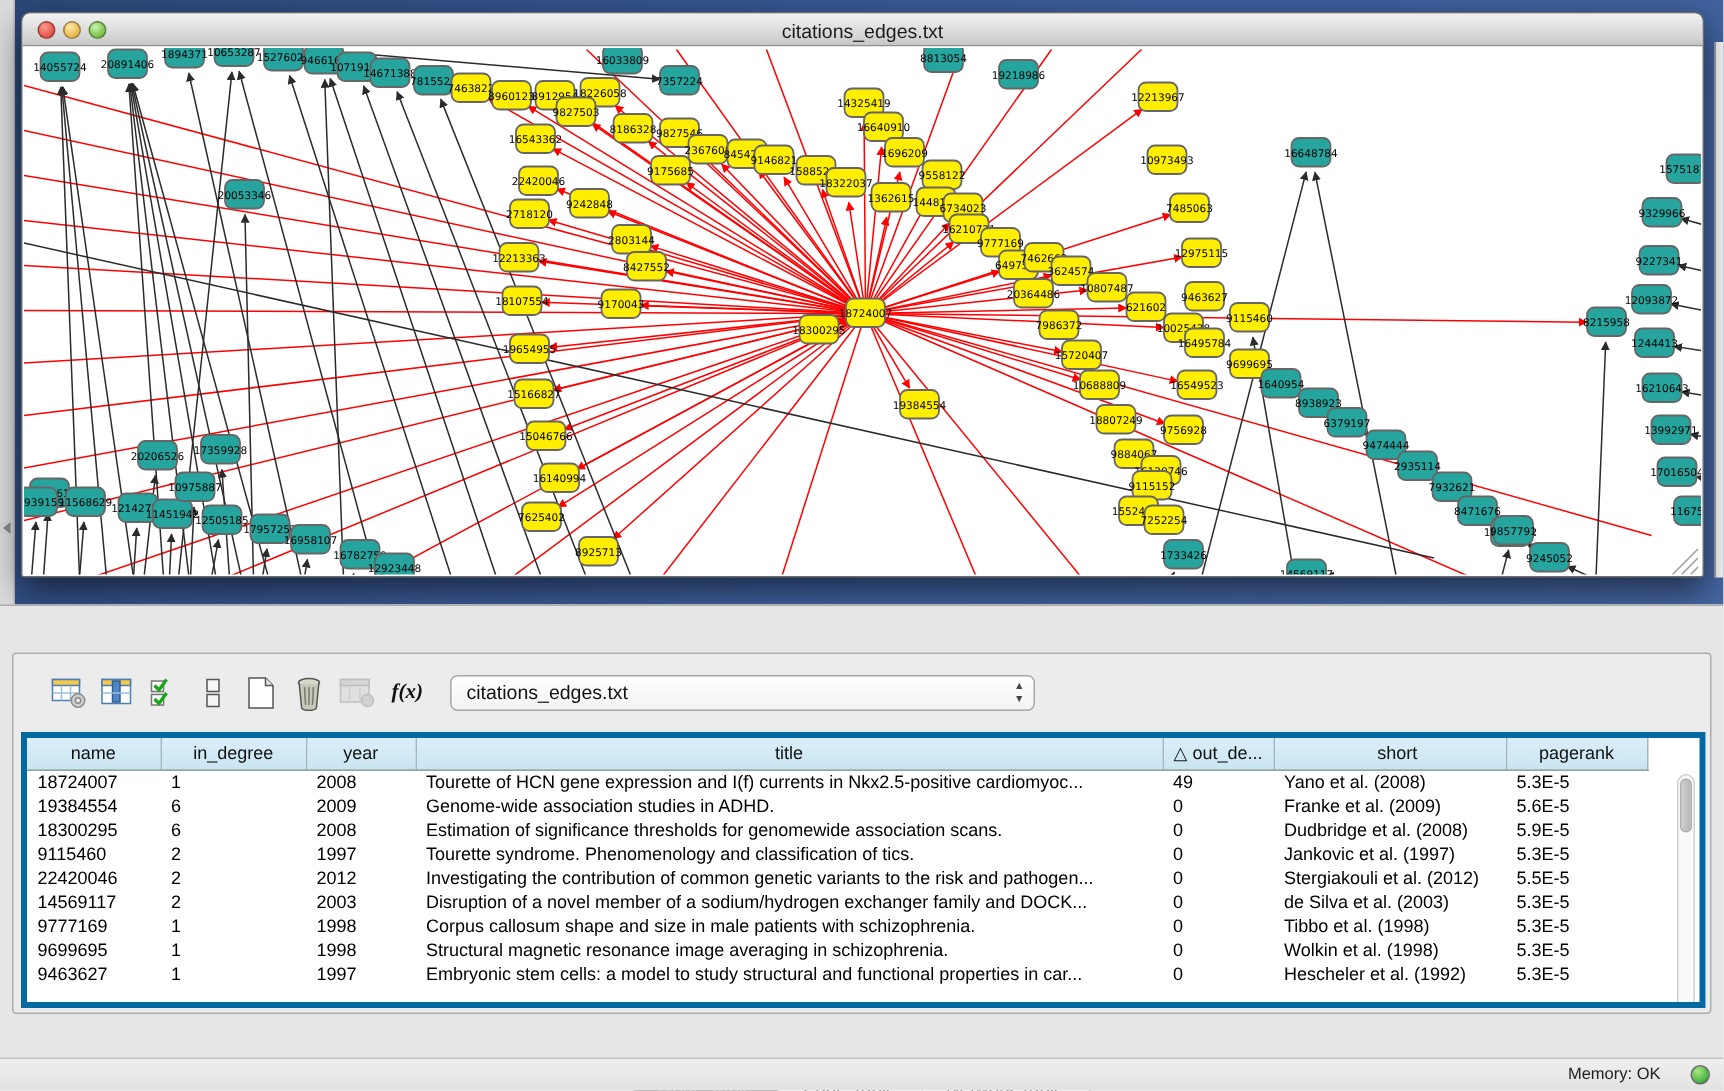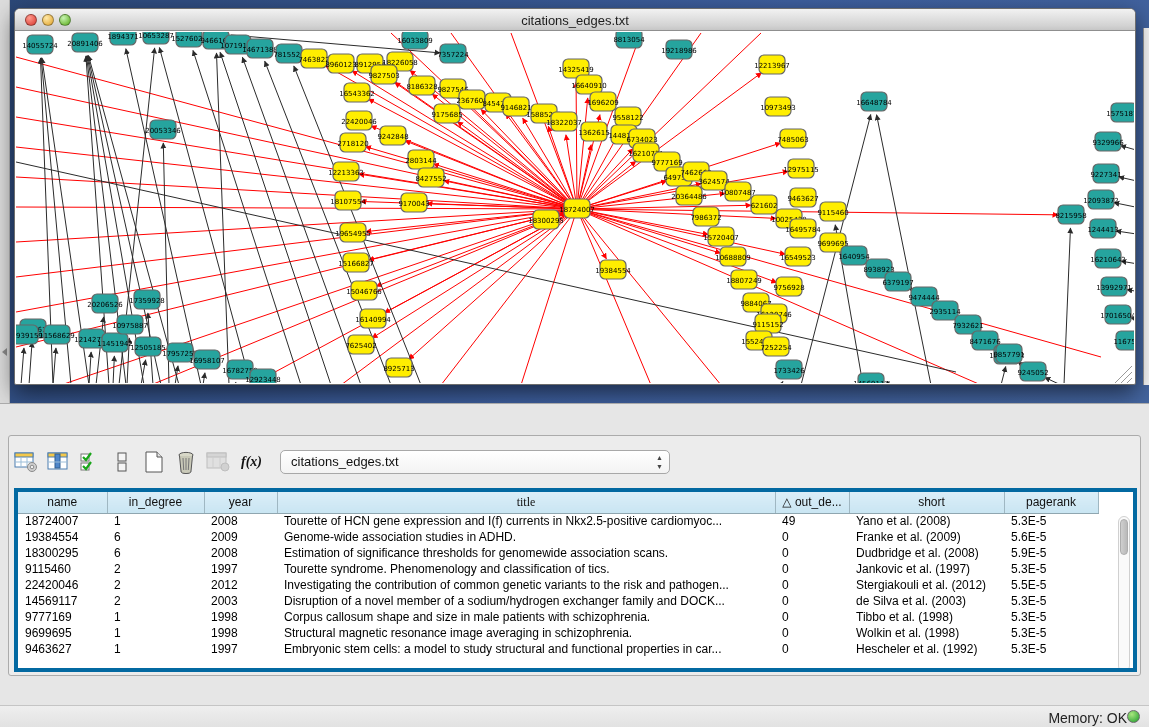--- a/index.html
+++ b/index.html
@@ -27,21 +27,21 @@
 
   
   #table-panel { position:absolute; left:0; top:403px; width:1149px; height:324px; background:#e6e6e6; border-top:1px solid #aaa; }
   #panel-header { height:25px; position:relative; border-bottom:1px solid #c2c2c2; background:linear-gradient(#eee,#e2e2e2); }
   #panel-header .ptitle { position:absolute; left:13px; top:5px; font-size:13px; color:#2b2b2b; }
   #panel-header .hicons { position:absolute; right:14px; top:4px; display:flex; gap:12px; align-items:center; }
   #panel-header .close-x { font-size:15px; font-weight:bold; color:#1a1a1a; line-height:16px; cursor:default; }
 
   #panel-body { position:absolute; left:8px; top:31px; width:1133px; height:241px;
     border:1px solid #ababab; border-radius:3px; background:#ececec; }
-  #toolbar { position:absolute; left:4px; top:6px; right:6px; height:40px; display:flex; align-items:center; }
+  #toolbar { position:absolute; left:24px; top:6px; right:6px; height:40px; display:flex; align-items:center; }
   .tbicon { width:26px; height:26px; margin-right:6px; display:flex; align-items:center; justify-content:center; }
   .tbicon svg { display:block; }
   .fx-label { font-size:14px; font-style:italic; font-weight:bold; color:#111; margin:0 8px 0 4px; font-family:"Liberation Serif", serif; }
   #combo { width:390px; height:24px; margin-left:10px; background:linear-gradient(#fff,#f3f3f3); border:1px solid #a8a8a8;
     border-radius:5px; position:relative; font-size:13px; color:#111; line-height:22px; padding-left:10px; }
   #combo .steppers { position:absolute; right:6px; top:2px; font-size:7px; color:#444; line-height:9px; text-align:center; }
 
   #grid { position:absolute; left:5px; top:52px; width:1123px; height:184px; border:4px solid #0369a1; background:#fff; overflow:hidden; }
   #grid table { border-collapse:collapse; table-layout:fixed; width:1080px; }
   #grid th { height:21px; background:linear-gradient(#dbeef8,#c9e5f2); border-right:1px solid #9fb7c2; border-bottom:1px solid #8fa6b0;
@@ -51,21 +51,21 @@
   #vscroll .thumb { position:absolute; left:1px; top:2px; width:8px; height:36px; border-radius:5px;
     background:linear-gradient(90deg,#cfcfcf,#b9b9b9); border:1px solid #adadad; }
 
   #tabs { position:absolute; left:0; right:0; top:278px; height:24px; display:flex; justify-content:center; }
   .seg { display:flex; border:1px solid #9b9b9b; border-radius:5px; overflow:hidden; height:22px; background:#fdfdfd; box-shadow:0 1px 1px rgba(0,0,0,0.15); }
   .seg .tab { font-size:12.5px; padding:3px 16px 0 16px; color:#111; border-right:1px solid #bdbdbd; background:linear-gradient(#fdfdfd,#ededed); }
   .seg .tab:last-child { border-right:none; }
   .seg .tab.sel { background:linear-gradient(#7a7a7a,#666); color:#f2f2f2; }
 
   #statusbar { position:absolute; left:0; bottom:0; width:100%; height:22px; background:linear-gradient(#efefef,#e2e2e2); border-top:1px solid #c5c5c5; }
-  #statusbar .mem { position:absolute; right:22px; top:4px; font-size:14px; color:#222; }
+  #statusbar .mem { position:absolute; right:42px; top:4px; font-size:11px; color:#222; }
   #statusbar .dot { position:absolute; right:9px; top:4px; width:13px; height:13px; border-radius:50%;
     background:radial-gradient(circle at 35% 30%, #a9e77f, #3fae3f 75%); border:1px solid #6a6a6a; }
 </style>
 </head>
 <body>
 
 <div id="app">
 
   <div id="desktop" style="background: linear-gradient(125deg, rgb(44, 72, 120) 0%, rgb(61, 94, 157) 55%, rgb(68, 101, 159) 100%);"></div>
   <div id="left-strip">
@@ -769,21 +769,21 @@
         </div>
       </div>
 
       <div id="grid">
         <table>
           <thead>
               <tr id="grid-head">
                 <th style="width: 89px;">name</th>
                 <th style="width: 97px;">in_degree</th>
                 <th style="width: 73px;">year</th>
-                <th style="width: 498px; font-family: Liberation Serif, serif;">title</th>
+                <th style="width: 498px;">title</th>
                 <th style="width: 74px;">△ out_de...</th>
                 <th style="width: 155px; padding-left: 10px;">short</th>
                 <th style="width: 94px;">pagerank</th>
               </tr>
             </thead>
           <tbody id="grid-body">
               <tr>
                 <td>18724007</td>
                 <td>1</td>
                 <td>2008</td>

